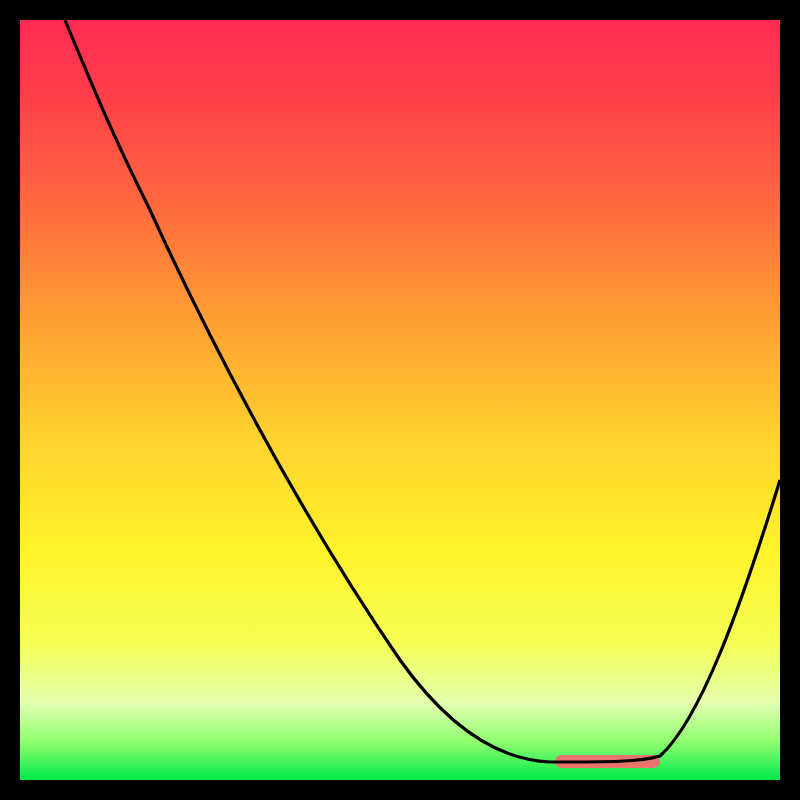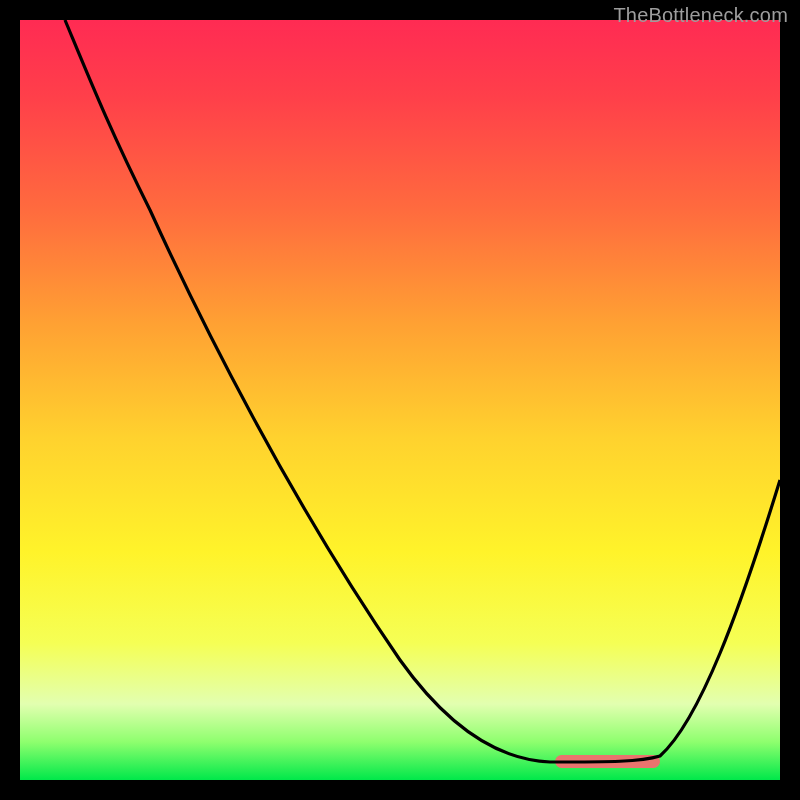--- a/index.html
+++ b/index.html
@@ -71,15 +71,14 @@
   <svg class="curve" viewBox="0 0 760 760">
 
     <path d="M 45 0
              C 70 60, 90 110, 130 190
              C 180 300, 270 480, 380 640
              C 430 710, 480 740, 530 742
              C 590 742, 620 742, 640 736
              C 680 700, 720 590, 760 460" fill="none" stroke="#000" stroke-width="3.2"></path>
   </svg>
 
-  <div class="watermark">TheBottleneck.com</div>
 
 </div>
 
 </body></html>

